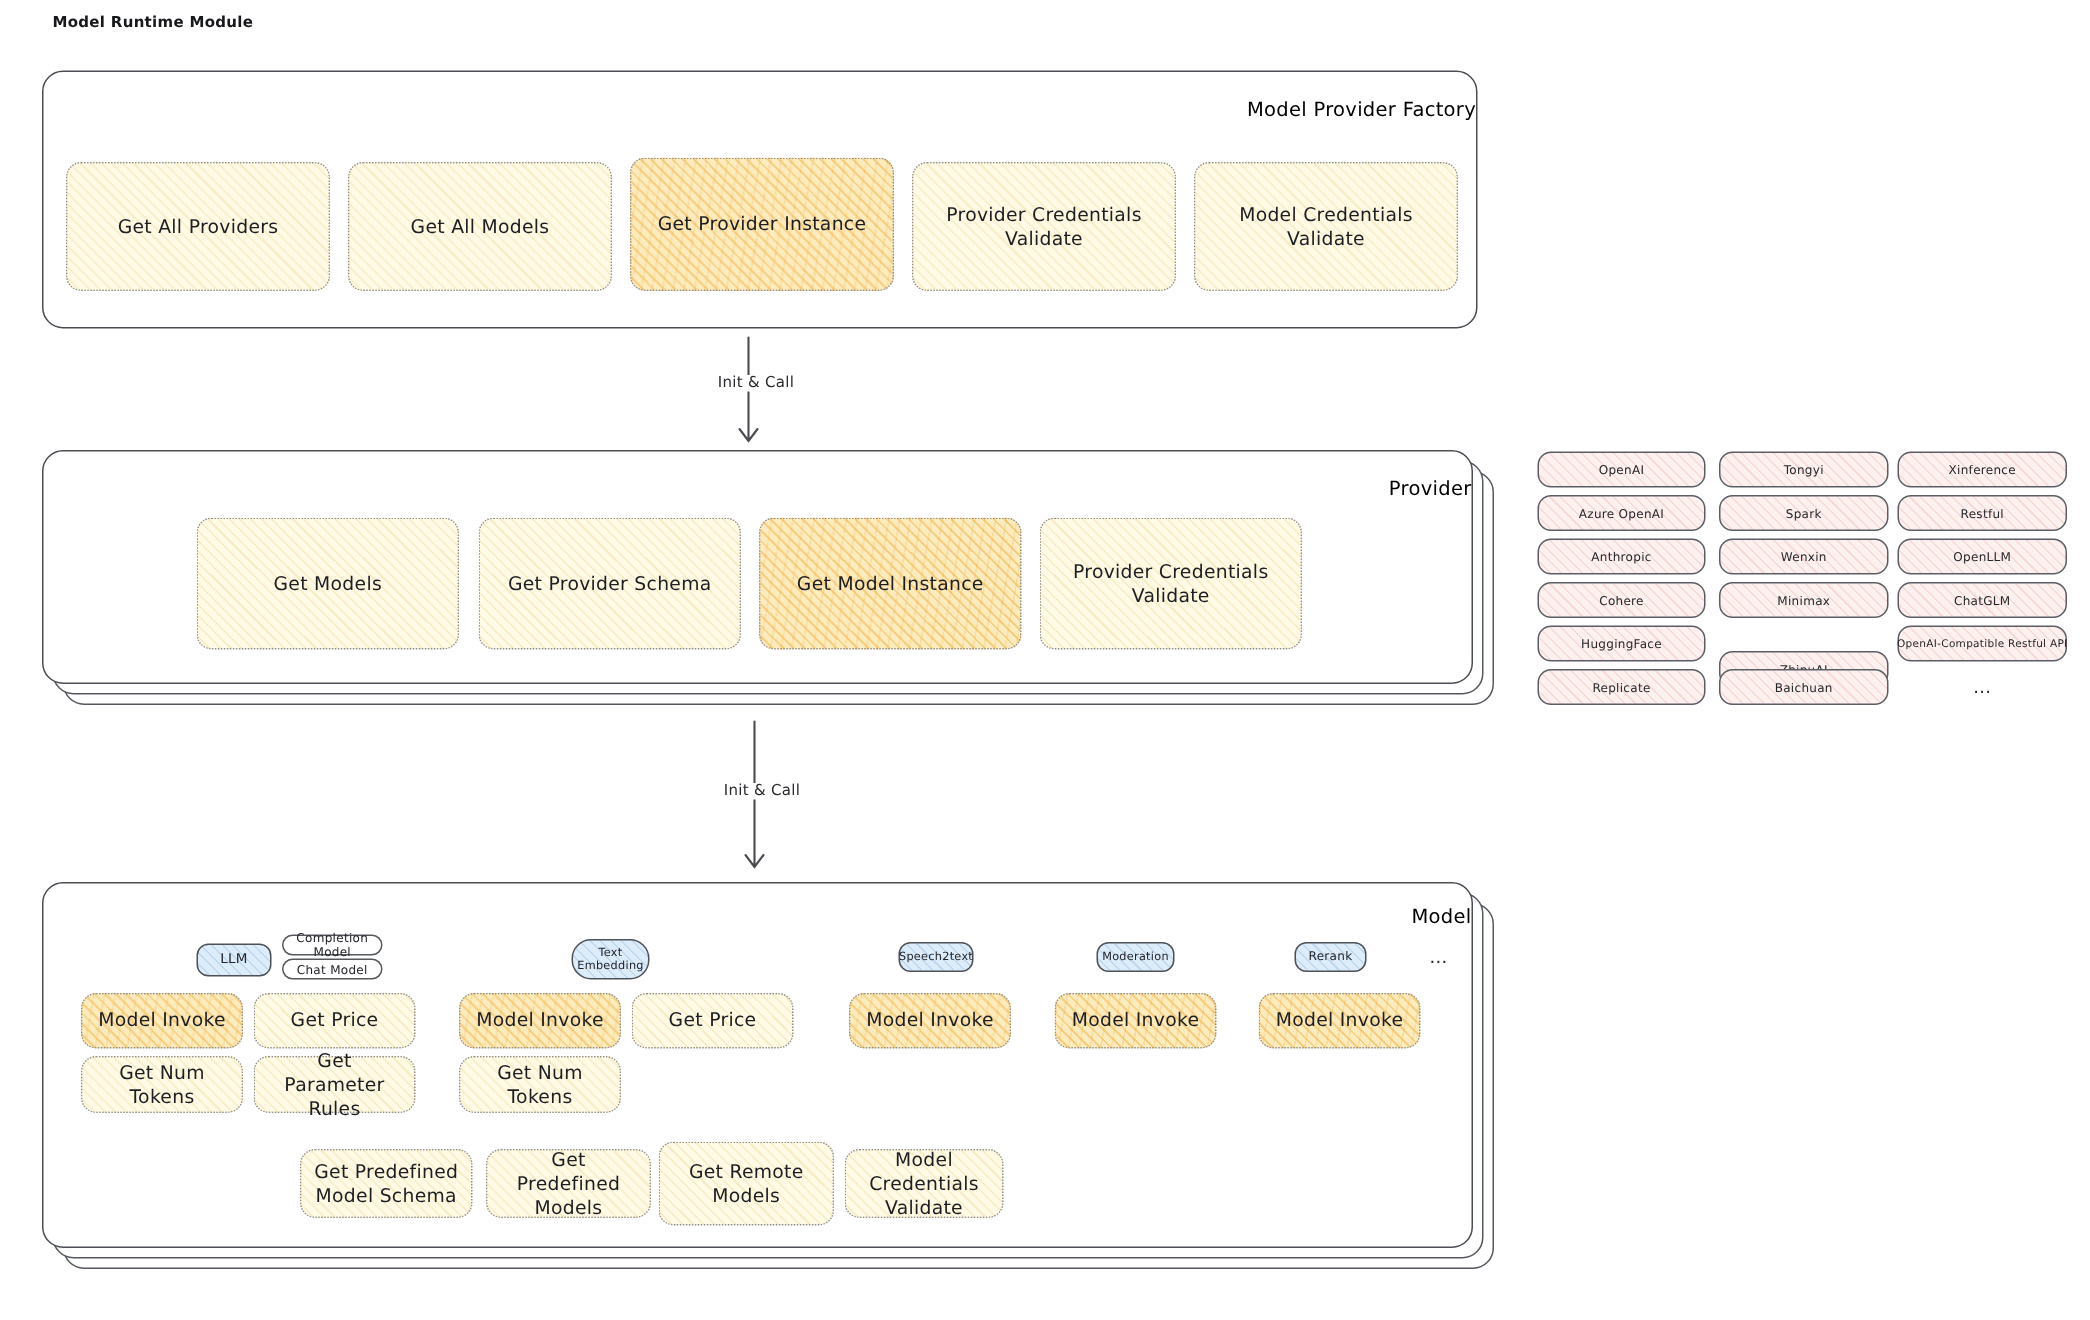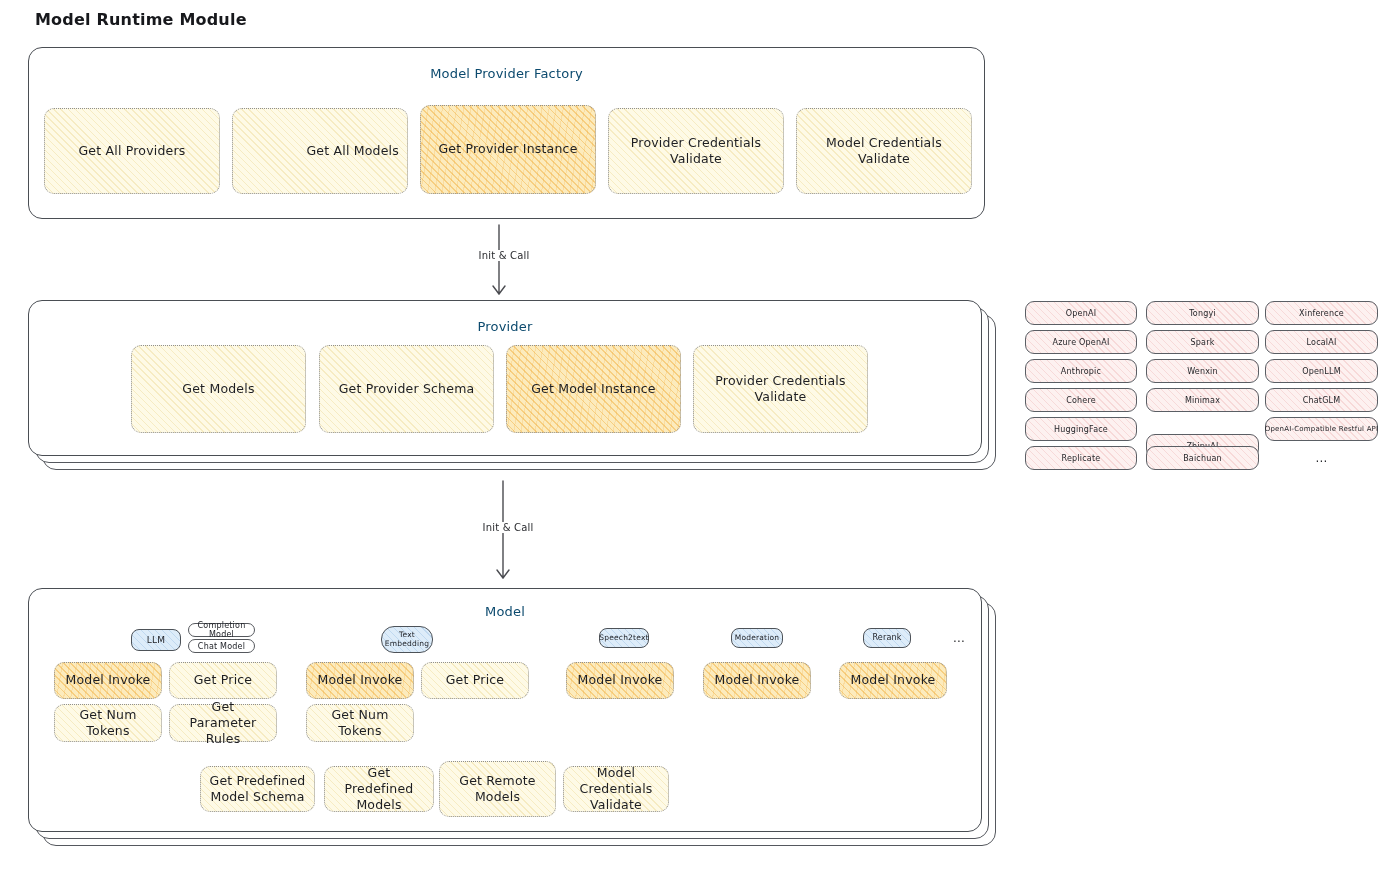--- a/index.html
+++ b/index.html
@@ -1,32 +1,32 @@
 <!DOCTYPE html>
 <html><head>
 <meta charset="utf-8">
 <style>
   html,body{margin:0;padding:0;background:#ffffff;}
   .canvas{
     position:relative;width:1393px;height:880px;background:#ffffff;overflow:hidden;
     font-family:"DejaVu Sans",sans-serif;color:#1d1e22;letter-spacing:.2px;
   }
-  .page-title{position:absolute;left:35px;top:10px;font-size:16px;font-weight:700;color:#17181c;}
+  .page-title{position:absolute;left:35px;top:10px;font-size:10px;font-weight:700;color:#17181c;}
   
   .frame{
     position:absolute;box-sizing:border-box;background:#fff;
     border:1.6px solid #4a4e54;border-radius:14px;
   }
   .layer{
     position:absolute;box-sizing:border-box;background:#fff;
     border:1.5px solid #55585e;border-radius:14px;
   }
   .frame-title{
-    position:absolute;left:0;right:0;top:18px;text-align:center;
-    font-size:13px;color:#0c4a6e;
+    position:absolute;left:0;right:0;top:18px;text-align:right;
+    font-size:13px;color:#000000;
   }
   
   .fn{
     position:absolute;box-sizing:border-box;display:flex;align-items:center;justify-content:center;
     text-align:center;font-size:12.5px;line-height:1.3;padding:2px 8px;color:#1d1e22;
     border:1.5px dotted #8f8f8f;border-radius:10px;
     background-color:#fefae6;
     background-image:repeating-linear-gradient(45deg,rgba(230,200,110,.30) 0 1px,transparent 1px 5px);
   }
   .fn.hl{
@@ -73,21 +73,21 @@
 
 <div class="canvas">
 
   <div class="page-title">Model Runtime Module</div>
 
   <div class="frame" style="left:28px;top:47px;width:957px;height:172px;">
     <div class="frame-title">Model Provider Factory</div>
     <div class="fn" style="left:15px;top:60px;width:176px;height:86px;">
       <span>Get All Providers</span>
     </div>
-    <div class="fn" style="left:203px;top:60px;width:176px;height:86px;justify-content:flex-end;">
+    <div class="fn" style="left:203px;top:60px;width:176px;height:86px;">
       <span>Get All Models</span>
     </div>
     <div class="fn hl" style="left:391px;top:57px;width:176px;height:89px;">
       <span>Get Provider Instance</span>
     </div>
     <div class="fn" style="left:579px;top:60px;width:176px;height:86px;">
       <span>Provider Credentials Validate</span>
     </div>
     <div class="fn" style="left:767px;top:60px;width:176px;height:86px;">
       <span>Model Credentials Validate</span>
@@ -127,21 +127,21 @@
       <span>Xinference</span>
     </div>
 
   <div class="chip" style="left:1025px;top:330px;width:112px;height:24px;">
       <span>Azure OpenAI</span>
     </div>
   <div class="chip" style="left:1146px;top:330px;width:113px;height:24px;">
       <span>Spark</span>
     </div>
   <div class="chip" style="left:1265px;top:330px;width:113px;height:24px;">
-      <span>LocalAI</span>
+      <span>Restful</span>
     </div>
 
   <div class="chip" style="left:1025px;top:359px;width:112px;height:24px;">
       <span>Anthropic</span>
     </div>
   <div class="chip" style="left:1146px;top:359px;width:113px;height:24px;">
       <span>Wenxin</span>
     </div>
   <div class="chip" style="left:1265px;top:359px;width:113px;height:24px;">
       <span>OpenLLM</span>

